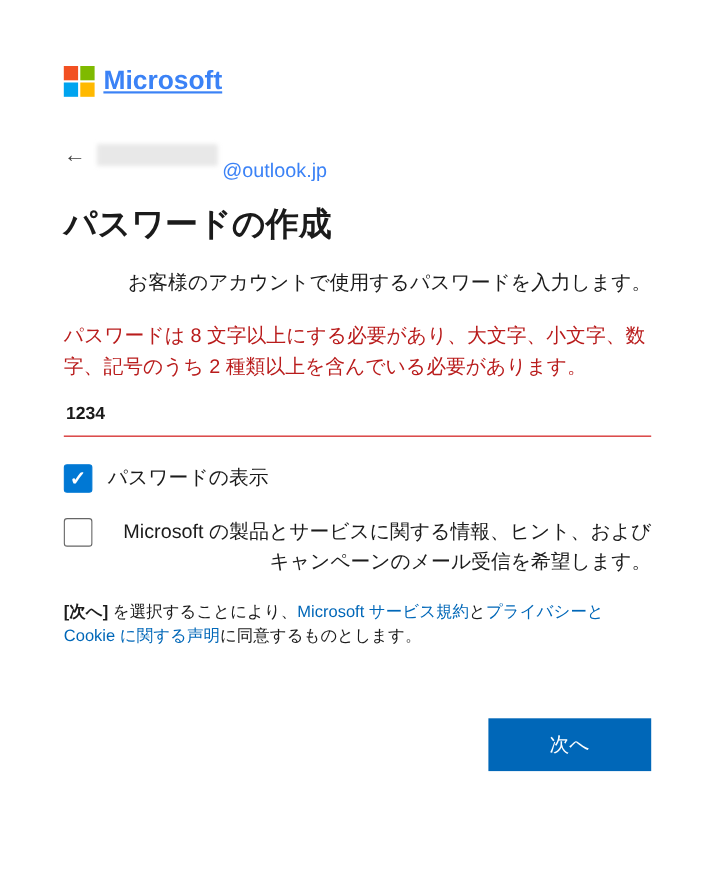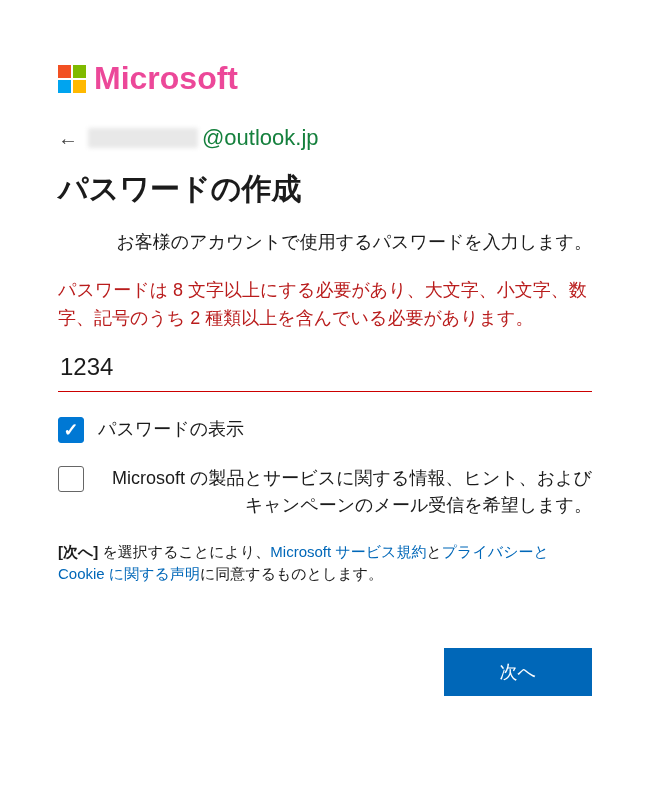--- a/index.html
+++ b/index.html
@@ -26,23 +26,24 @@
       display: grid;
       grid-template-columns: 1fr 1fr;
       grid-template-rows: 1fr 1fr;
       gap: 2px;
     }
     .ms-logo div:nth-child(1) { background: #f25022; }
     .ms-logo div:nth-child(2) { background: #7fba00; }
     .ms-logo div:nth-child(3) { background: #00a4ef; }
     .ms-logo div:nth-child(4) { background: #ffb900; }
     .ms-text {
-      font-size: 32px;
-      color: #ec4899;
+      font-size: 24px;
+      color: #3b82f6;
       font-weight: 600;
+      text-decoration: underline;
     }
     .identity-row {
       display: flex;
       align-items: center;
       gap: 10px;
       margin-bottom: 18px;
     }
     .back-arrow {
       font-size: 20px;
       color: #404040;
@@ -51,23 +52,24 @@
     }
     .email-blur {
       display: inline-block;
       width: 110px;
       height: 20px;
       background: #e8e8e8;
       filter: blur(2px);
       border-radius: 2px;
     }
     .email-suffix {
-      font-size: 22px;
-      color: #15803d;
+      font-size: 18px;
+      color: #3b82f6;
       margin-left: -6px;
+      margin-top: 29px;
     }
     .title {
       font-size: 30px;
       font-weight: 700;
       color: #1b1b1b;
       margin-bottom: 20px;
     }
     .description {
       font-size: 18px;
       color: #1b1b1b;
@@ -78,27 +80,28 @@
     .error-text {
       font-size: 18px;
       color: #b91c1c;
       line-height: 1.55;
       margin-bottom: 14px;
     }
     .password-field {
       width: 100%;
       border: none;
       border-bottom: 1px solid #cc0000;
-      font-size: 24px;
+      font-size: 16px;
       padding: 6px 2px 10px 2px;
       outline: none;
       color: #1b1b1b;
       font-family: inherit;
       margin-bottom: 24px;
       background: transparent;
+      font-weight: bold;
     }
     .checkbox-row {
       display: flex;
       align-items: flex-start;
       gap: 14px;
       margin-bottom: 22px;
     }
     .checkbox {
       width: 26px;
       height: 26px;

